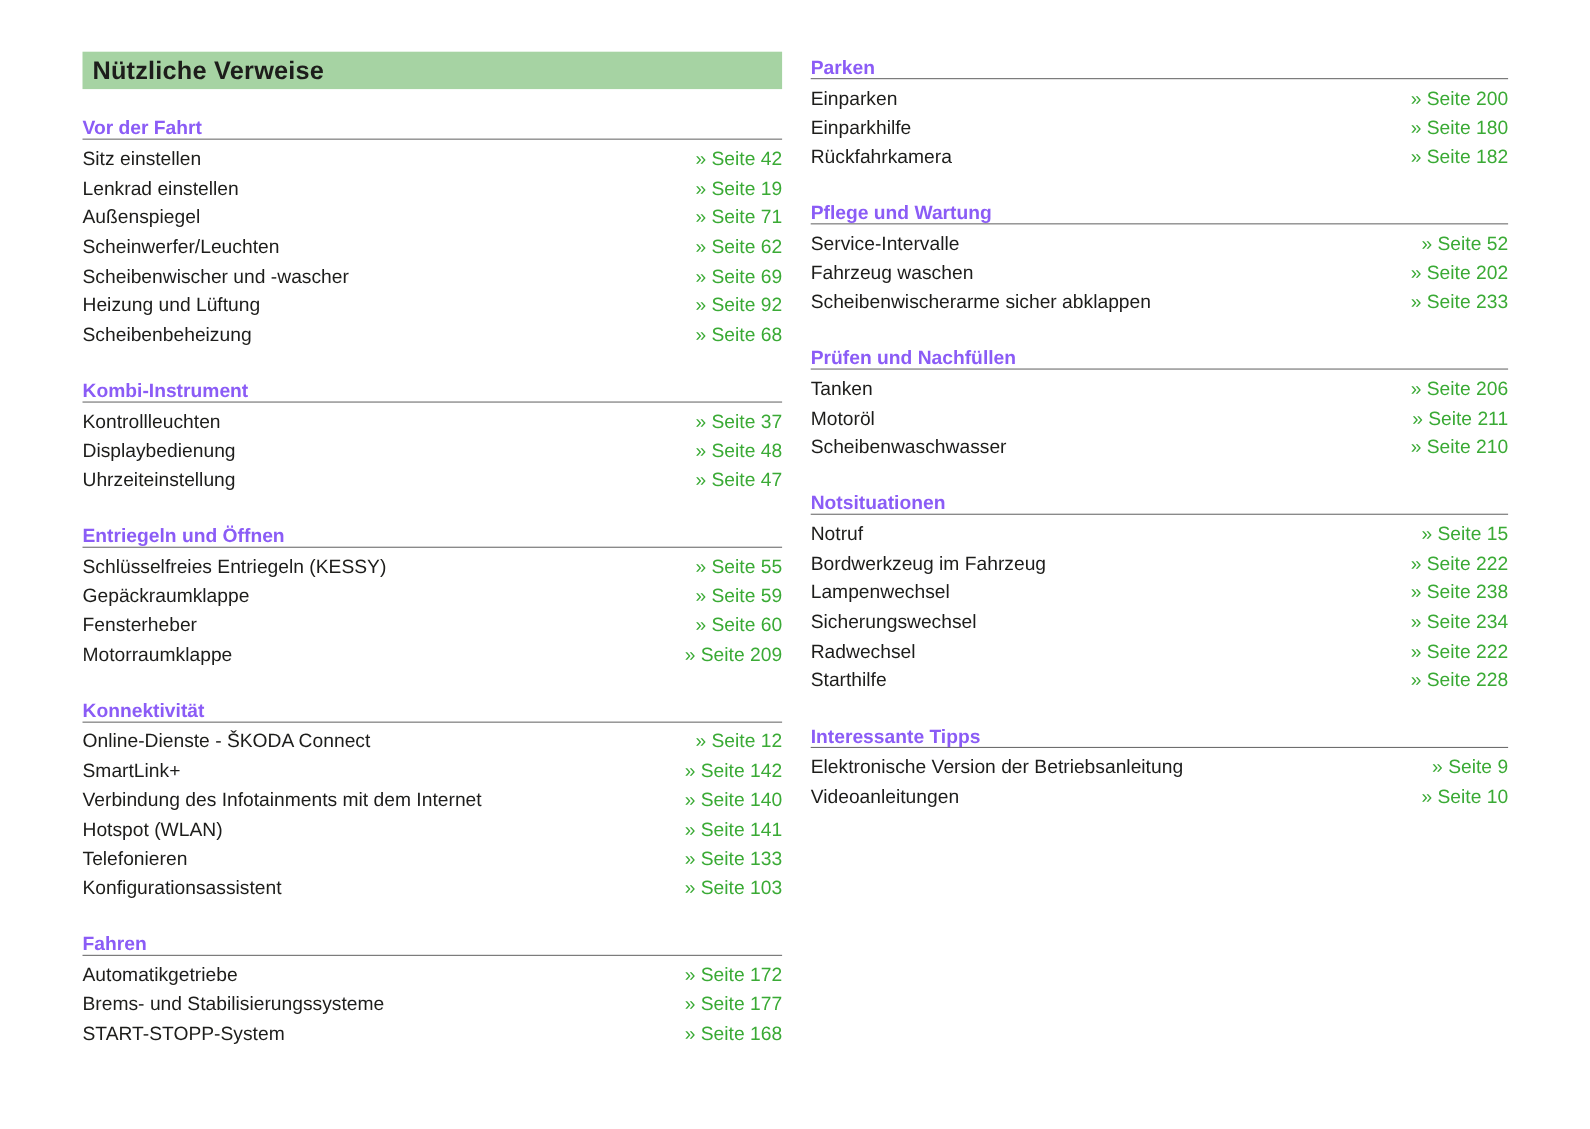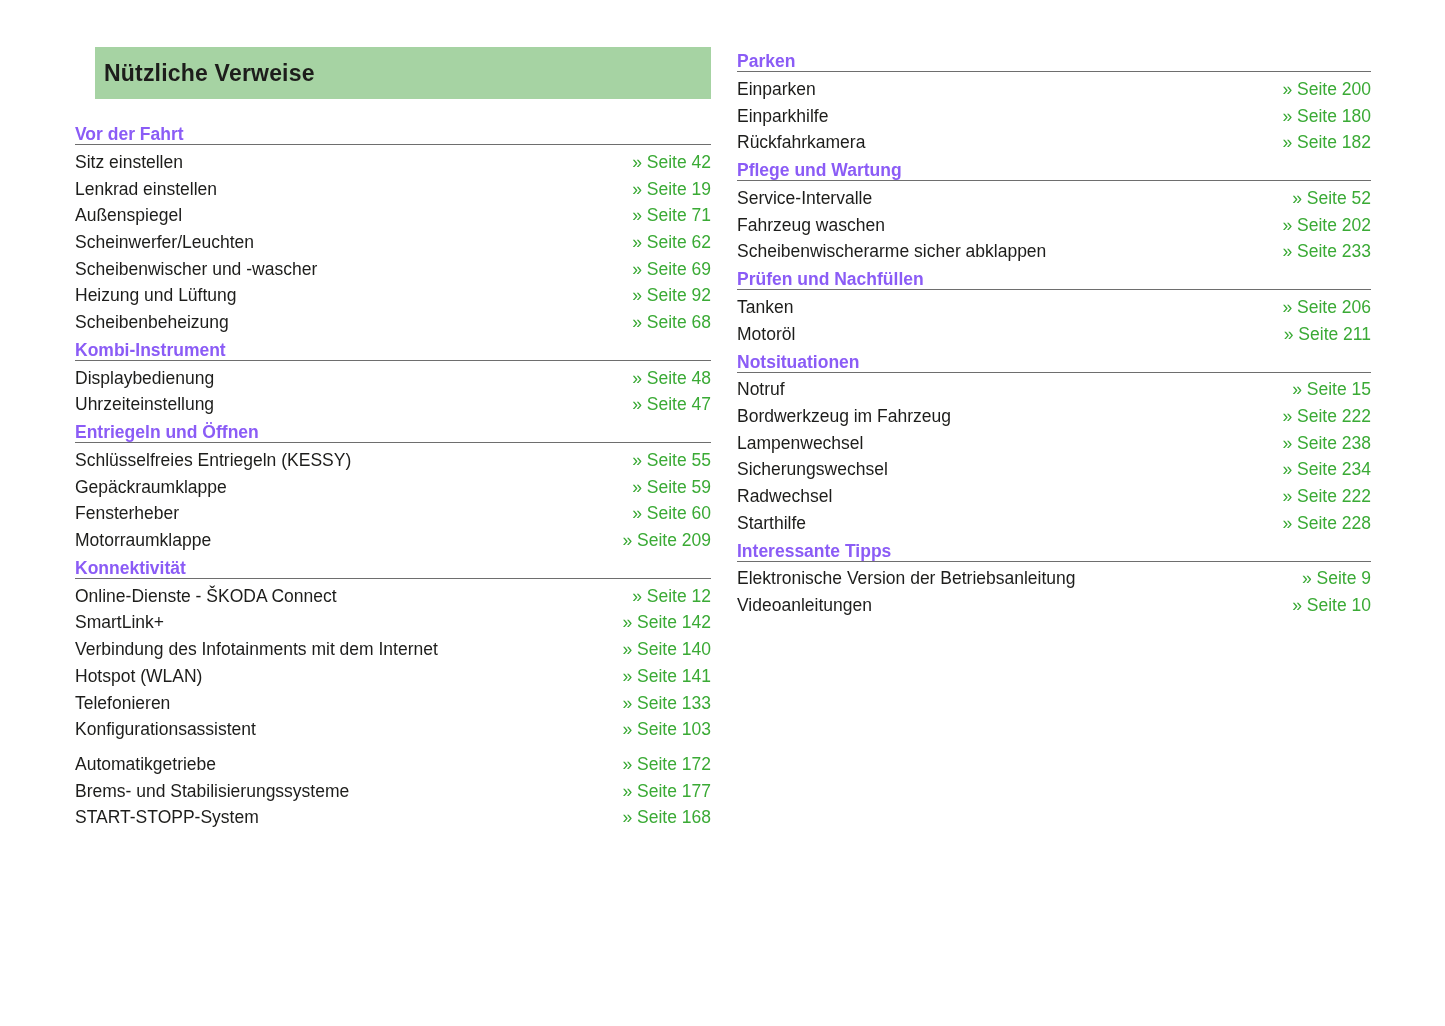--- a/index.html
+++ b/index.html
@@ -17,37 +17,36 @@
     color: #1d1d1b;
   }
   .col {
     position: absolute;
     top: 47px;
   }
   .col-left  { left: 75px;  width: 636px; }
   .col-right { left: 737px; width: 634px; }
 
   .title-bar {
-    height: 52px;
+    height: 34px;
     background: var(--header-bg, #a6d3a3);
     display: flex;
     align-items: center;
     padding-left: 9px;
     box-sizing: border-box;
     margin-bottom: 25px;
-    margin-left: 20px;
   }
   .title-bar span {
     font-size: 23px;
     font-weight: 700;
     letter-spacing: 0.2px;
     color: #1d1d1b;
   }
 
-  .section { margin-top: 4px; }
+  .section { margin-top: 27px; }
   .sections > .section:first-child { margin-top: 0; }
   .col-right .sections { padding-top: 4px; }
 
   .section-header {
     font-size: 17.5px;
     font-weight: 700;
     line-height: 20px;
     border-bottom: 1.5px solid #6e6e6e;
     color: #8b5cf6;
   }
@@ -109,20 +108,24 @@
             <div class="row">
               <span class="label">Scheibenbeheizung</span>
               <a class="ref">» Seite 68</a>
             </div>
           </div>
         </div>
         <div class="section">
           <div class="section-header">Kombi-Instrument</div>
           <div class="rows">
             <div class="row">
+              <span class="label">Kontrollleuchten</span>
+              <a class="ref">» Seite 37</a>
+            </div>
+            <div class="row">
               <span class="label">Displaybedienung</span>
               <a class="ref">» Seite 48</a>
             </div>
             <div class="row">
               <span class="label">Uhrzeiteinstellung</span>
               <a class="ref">» Seite 47</a>
             </div>
           </div>
         </div>
         <div class="section">
@@ -169,20 +172,21 @@
               <span class="label">Telefonieren</span>
               <a class="ref">» Seite 133</a>
             </div>
             <div class="row">
               <span class="label">Konfigurationsassistent</span>
               <a class="ref">» Seite 103</a>
             </div>
           </div>
         </div>
         <div class="section">
+          <div class="section-header">Fahren</div>
           <div class="rows">
             <div class="row">
               <span class="label">Automatikgetriebe</span>
               <a class="ref">» Seite 172</a>
             </div>
             <div class="row">
               <span class="label">Brems- und Stabilisierungssysteme</span>
               <a class="ref">» Seite 177</a>
             </div>
             <div class="row">
@@ -233,20 +237,24 @@
           <div class="section-header">Prüfen und Nachfüllen</div>
           <div class="rows">
             <div class="row">
               <span class="label">Tanken</span>
               <a class="ref">» Seite 206</a>
             </div>
             <div class="row">
               <span class="label">Motoröl</span>
               <a class="ref">» Seite 211</a>
             </div>
+            <div class="row">
+              <span class="label">Scheibenwaschwasser</span>
+              <a class="ref">» Seite 210</a>
+            </div>
           </div>
         </div>
         <div class="section">
           <div class="section-header">Notsituationen</div>
           <div class="rows">
             <div class="row">
               <span class="label">Notruf</span>
               <a class="ref">» Seite 15</a>
             </div>
             <div class="row">

